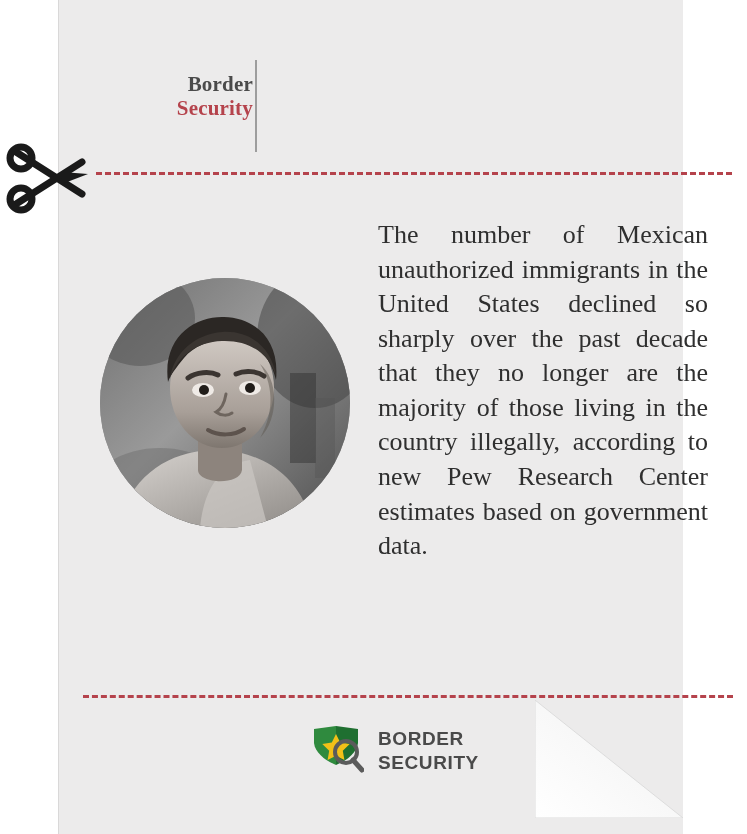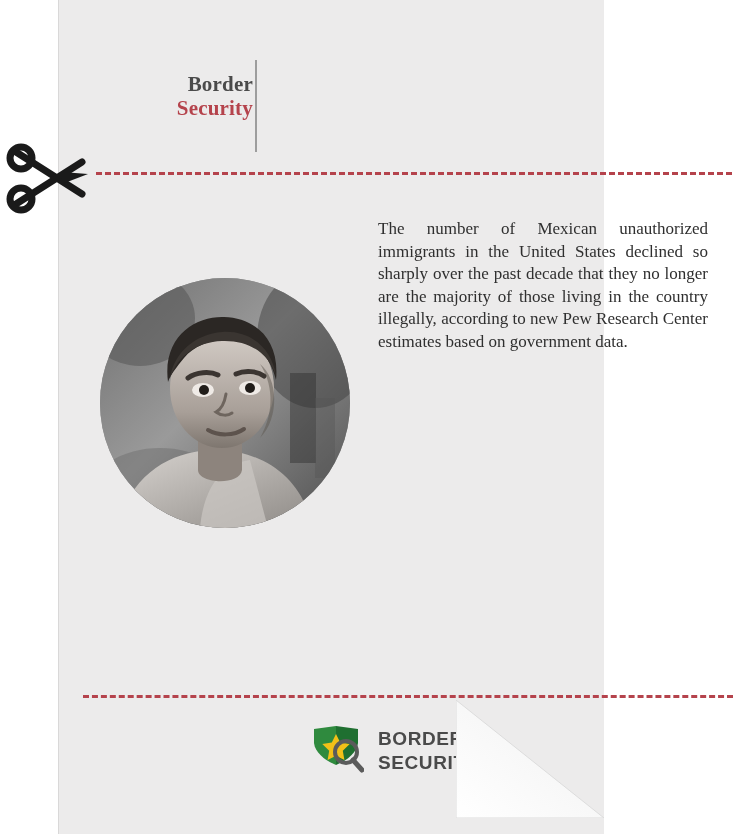--- a/index.html
+++ b/index.html
@@ -13,21 +13,21 @@
     position: relative;
     overflow: hidden;
     font-family: "Liberation Serif", serif;
   }
 
   
   #sheet {
     position: absolute;
     left: 58px;
     top: 0px;
-    width: 546px;
+    width: 625px;
     height: 834px;
     background: #ecebeb;
   }
   
   #sheet:before {
     content: "";
     position: absolute;
     left: 0; top: 0;
     width: 1px; height: 100%;
     background: #d9d8d8;
@@ -129,21 +129,21 @@
   #copy {
     position: absolute;
     left: 320px;
     top: 218px;
     width: 330px;
     color: #2f2f2f;
   }
   #copy p {
     margin: 0 0 18px 0;
     font-family: "Liberation Serif", serif;
-    font-size: 17px;
+    font-size: 26px;
     line-height: 1.33;
     text-align: justify;
     text-justify: inter-word;
   }
   #copy p:last-child { margin-bottom: 0; }
 
   
   #footer {
     position: absolute;
     left: 0;

